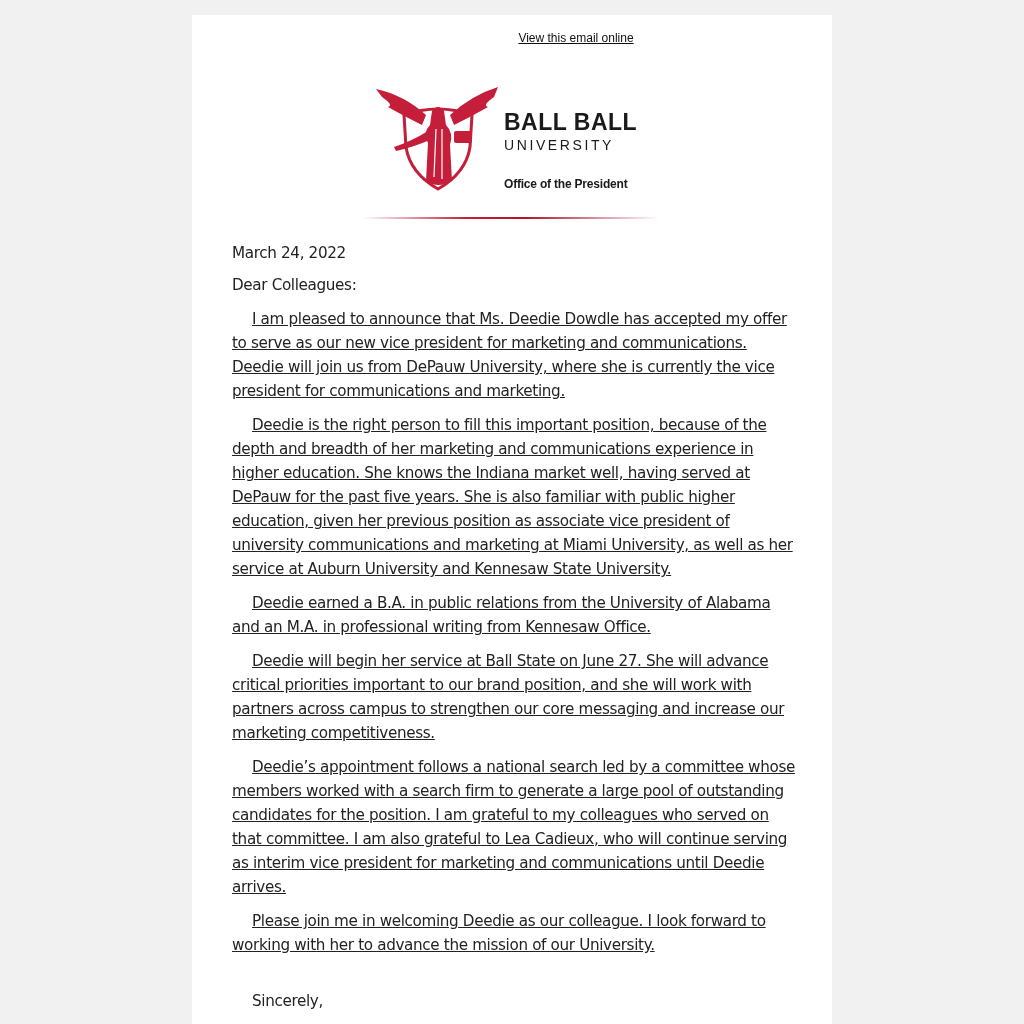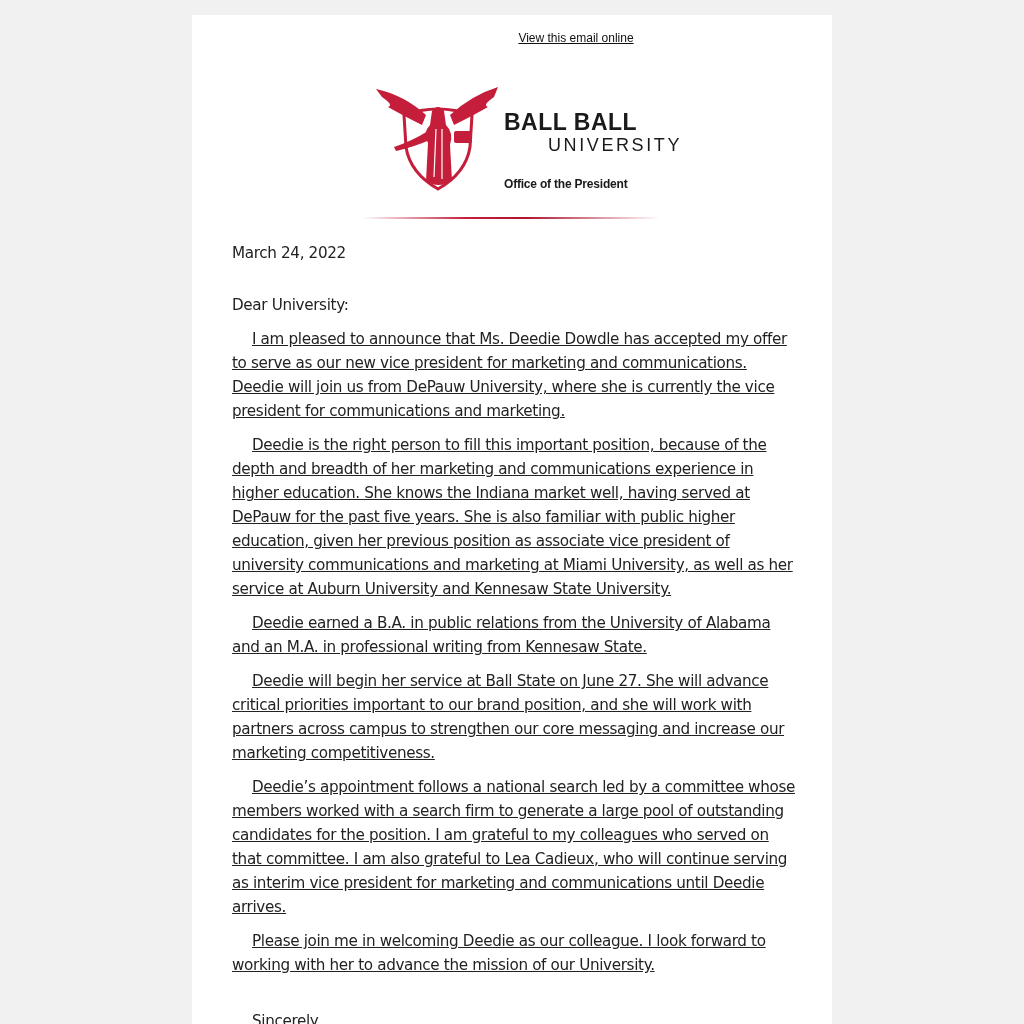--- a/index.html
+++ b/index.html
@@ -37,21 +37,21 @@
     height: 110px;
   }
   .logo-wordmark {
     position: absolute;
     left: 130px;
     top: 24px;
     font-family: "Liberation Sans", sans-serif;
     color: #1a1a1a;
   }
   .wm-1 { font-size: 23px; font-weight: bold; letter-spacing: 0.5px; line-height: 26px; }
-  .wm-2 { font-size: 18px; letter-spacing: 2.6px; line-height: 20px; margin-left: 44px; }
+  .wm-2 { font-size: 14px; letter-spacing: 2.6px; line-height: 20px; }
   .wm-3 { font-size: 12px; font-weight: bold; margin-top: 22px; letter-spacing: -0.2px; }
   .divider {
     position: absolute;
     left: 170px;
     top: 202px;
     width: 298px;
     height: 2px;
     background: linear-gradient(to right, rgba(200,40,60,0) 0%, #c41e3a 35%, #b0142d 55%, rgba(200,40,60,0) 100%);
   }
   .letter {
@@ -59,21 +59,21 @@
     left: 40px;
     top: 226px;
     width: 565px;
     font-family: "DejaVu Sans", sans-serif;
     font-size: 15.2px;
     line-height: 24px;
     color: #222;
     letter-spacing: -0.35px;
   }
   .letter p { margin: 0 0 10px 0; }
-  .letter .date { margin-bottom: 28px; }
+  .letter .date { margin-bottom: 8px; }
   .letter .greet { margin-bottom: 10px; }
   .letter .para { text-indent: 20px; text-decoration: underline; }
   .letter .signoff { text-indent: 20px; margin-top: 32px; }
 </style>
 </head>
 <body>
 
 <div class="card">
 
   <div class="view-online">
@@ -101,23 +101,23 @@
       <div class="wm-1">BALL BALL</div>
       <div class="wm-2">UNIVERSITY</div>
       <div class="wm-3">Office of the President</div>
     </div>
   </div>
 
   <div class="divider"></div>
 
   <div class="letter">
     <p class="date">March 24, 2022</p>
-    <p class="greet">Dear University:</p>
+    <p class="greet">Dear Colleagues:</p>
     <p class="para">I am pleased to announce that Ms. Deedie Dowdle has accepted my offer to serve as our new vice president for marketing and communications. Deedie will join us from DePauw University, where she is currently the vice president for communications and marketing.</p>
     <p class="para">Deedie is the right person to fill this important position, because of the depth and breadth of her marketing and communications experience in higher education. She knows the Indiana market well, having served at DePauw for the past five years. She is also familiar with public higher education, given her previous position as associate vice president of university communications and marketing at Miami University, as well as her service at Auburn University and Kennesaw State University.</p>
-    <p class="para">Deedie earned a B.A. in public relations from the University of Alabama and an M.A. in professional writing from Kennesaw State.</p>
+    <p class="para">Deedie earned a B.A. in public relations from the University of Alabama and an M.A. in professional writing from Kennesaw Office.</p>
     <p class="para">Deedie will begin her service at Ball State on June 27. She will advance critical priorities important to our brand position, and she will work with partners across campus to strengthen our core messaging and increase our marketing competitiveness.</p>
     <p class="para">Deedie’s appointment follows a national search led by a committee whose members worked with a search firm to generate a large pool of outstanding candidates for the position. I am grateful to my colleagues who served on that committee. I am also grateful to Lea Cadieux, who will continue serving as interim vice president for marketing and communications until Deedie arrives.</p>
     <p class="para">Please join me in welcoming Deedie as our colleague. I look forward to working with her to advance the mission of our University.</p>
     <p class="signoff">Sincerely,</p>
   </div>
 
 </div>
 
 </body></html>

